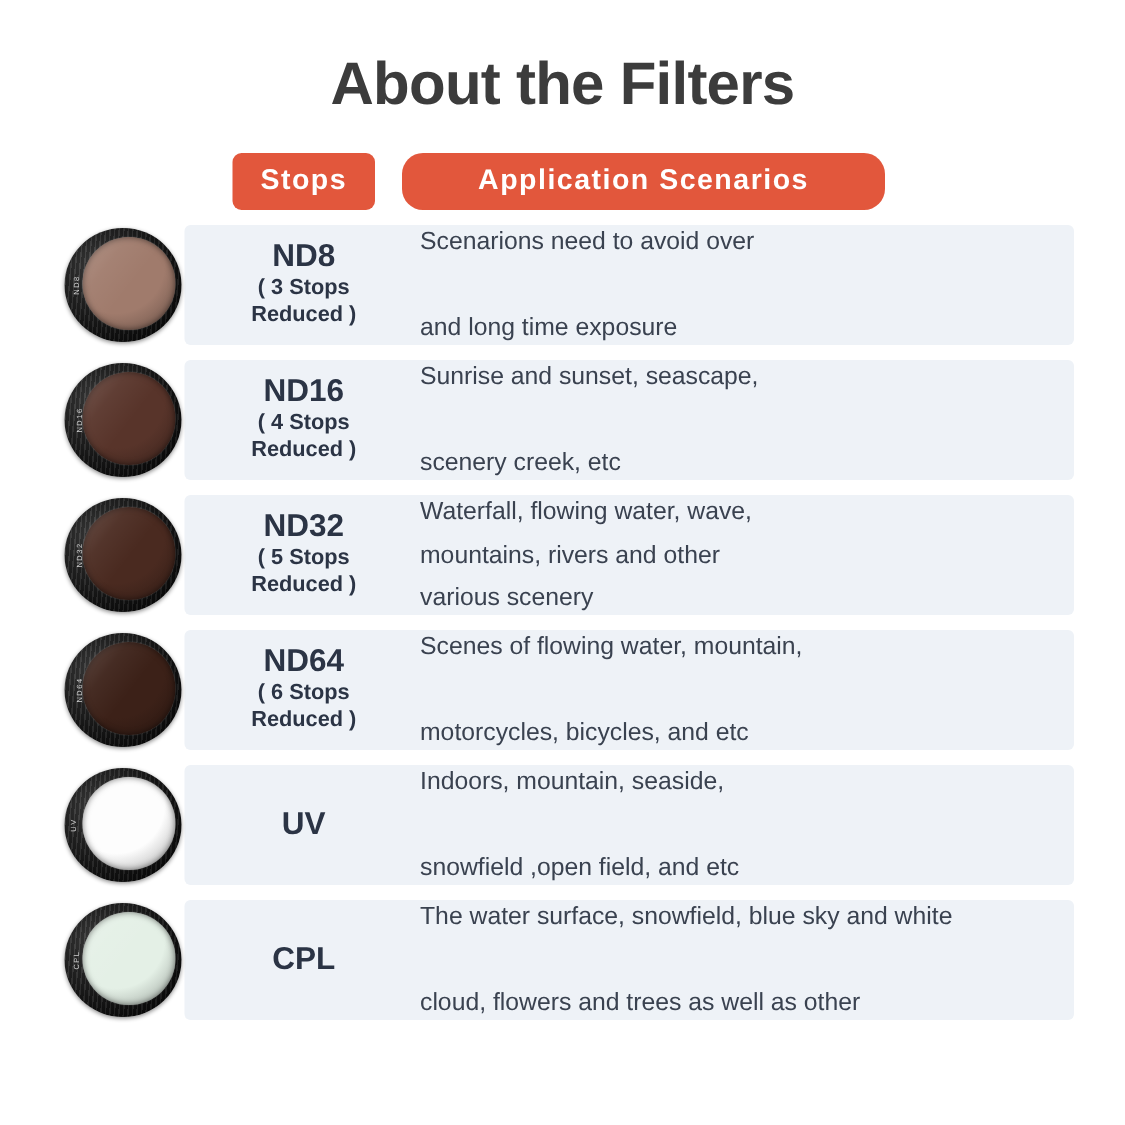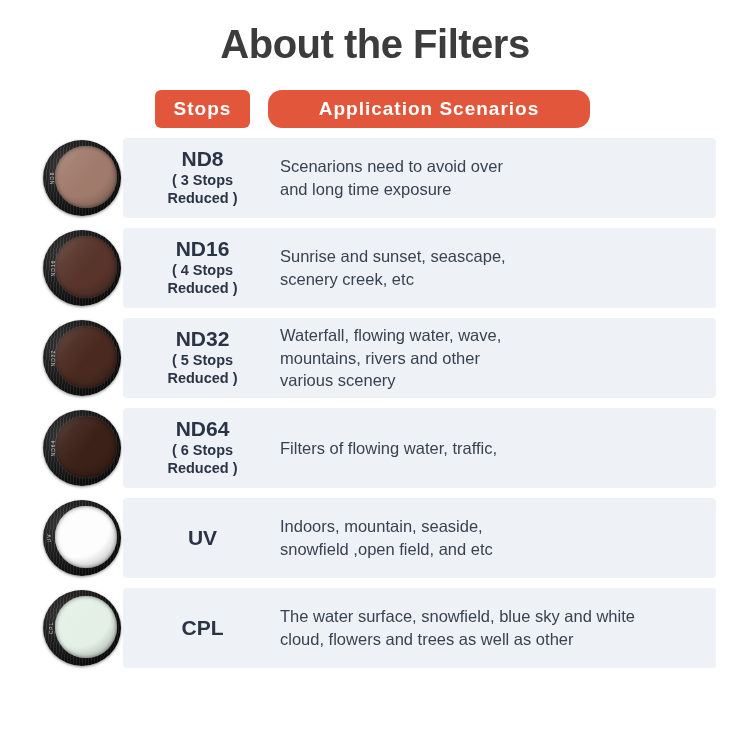--- a/index.html
+++ b/index.html
@@ -16,21 +16,21 @@
   }
 
   
   .page-title {
     text-align: center;
     font-size: 40px;
     font-weight: bold;
     color: #3c3c3c;
     letter-spacing: -0.5px;
     margin: 0;
-    padding-top: 16px;
+    padding-top: 28px;
     height: 56px;
     line-height: 56px;
   }
 
   
   .header-row {
     position: relative;
     height: 42px;
     margin-top: 18px;
   }
@@ -177,21 +177,21 @@
 
   
   .scenario-cell {
     position: absolute;
     left: 270px;
     top: 0;
     right: 30px;
     height: 100%;
     display: flex;
     flex-direction: column;
-    justify-content: center;
+    justify-content: space-between;
     color: #3a4250;
     font-size: 16.5px;
     line-height: 1.38;
   }
   .scenario-cell div { white-space: pre; }
 </style>
 </head>
 <body>
 
 <h1 class="page-title">About the Filters</h1>
@@ -268,21 +268,22 @@
         </div>
         <div class="glass" style="background: radial-gradient(circle at 36% 30%, rgb(60, 33, 24) 0%, rgb(60, 33, 24) 55%, rgba(0, 0, 0, 0.35) 100%), rgb(60, 33, 24);"></div>
         <div class="glare"></div>
       </div>
       <div class="stops-cell">
         <div class="stops-name">ND64</div>
         <div class="stops-sub">( 6 Stops</div>
         <div class="stops-sub">Reduced )</div>
       </div>
       <div class="scenario-cell">
-        <div>Filters of flowing water, traffic,</div>
+        <div>Scenes of flowing water, mountain,</div>
+        <div>motorcycles, bicycles, and etc</div>
       </div>
     </div>
     <div class="row">
       <div class="row-band"></div>
       <div class="filter-img">
         <div class="ring">
           <div class="label">UV</div>
         </div>
         <div class="glass" style="background: radial-gradient(circle at 36% 30%, rgb(253, 253, 253) 0%, rgb(253, 253, 253) 55%, rgba(0, 0, 0, 0.35) 100%), rgb(253, 253, 253);"></div>
         <div class="glare"></div>

